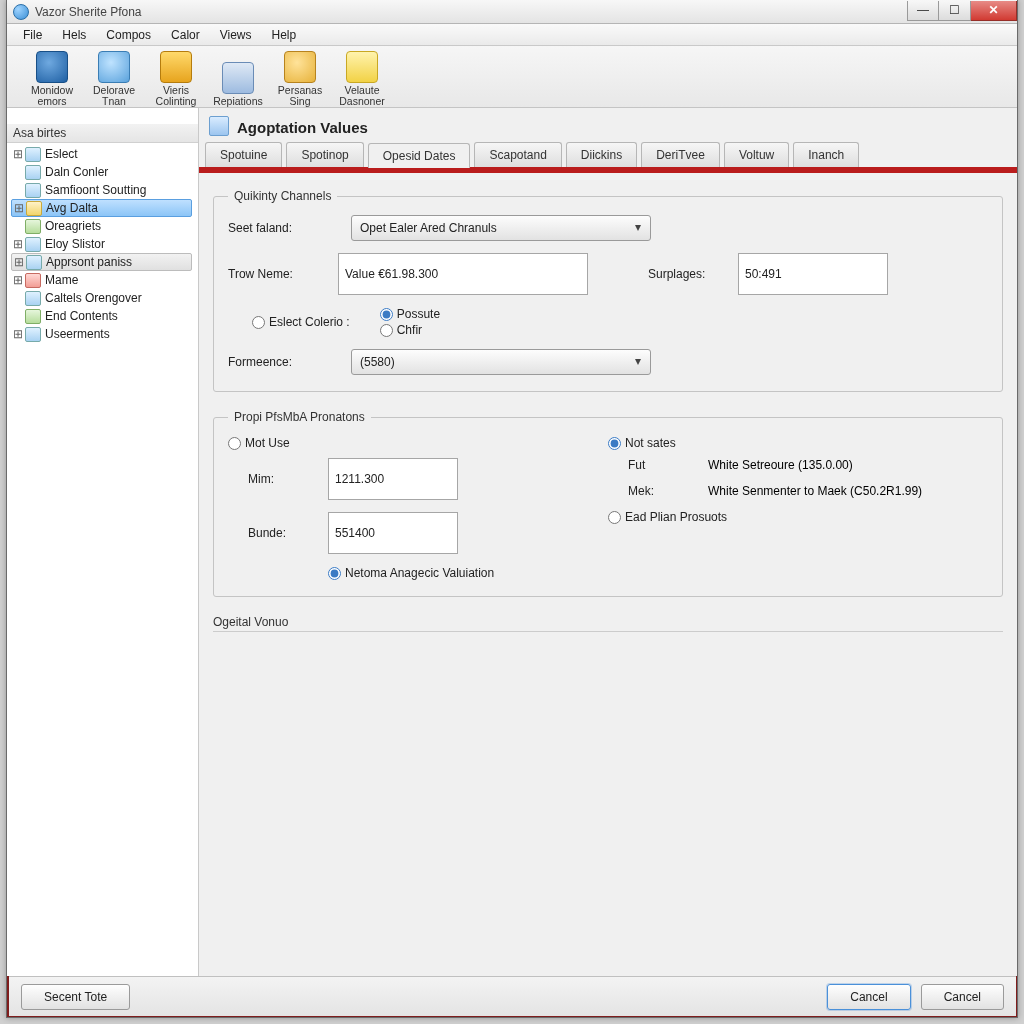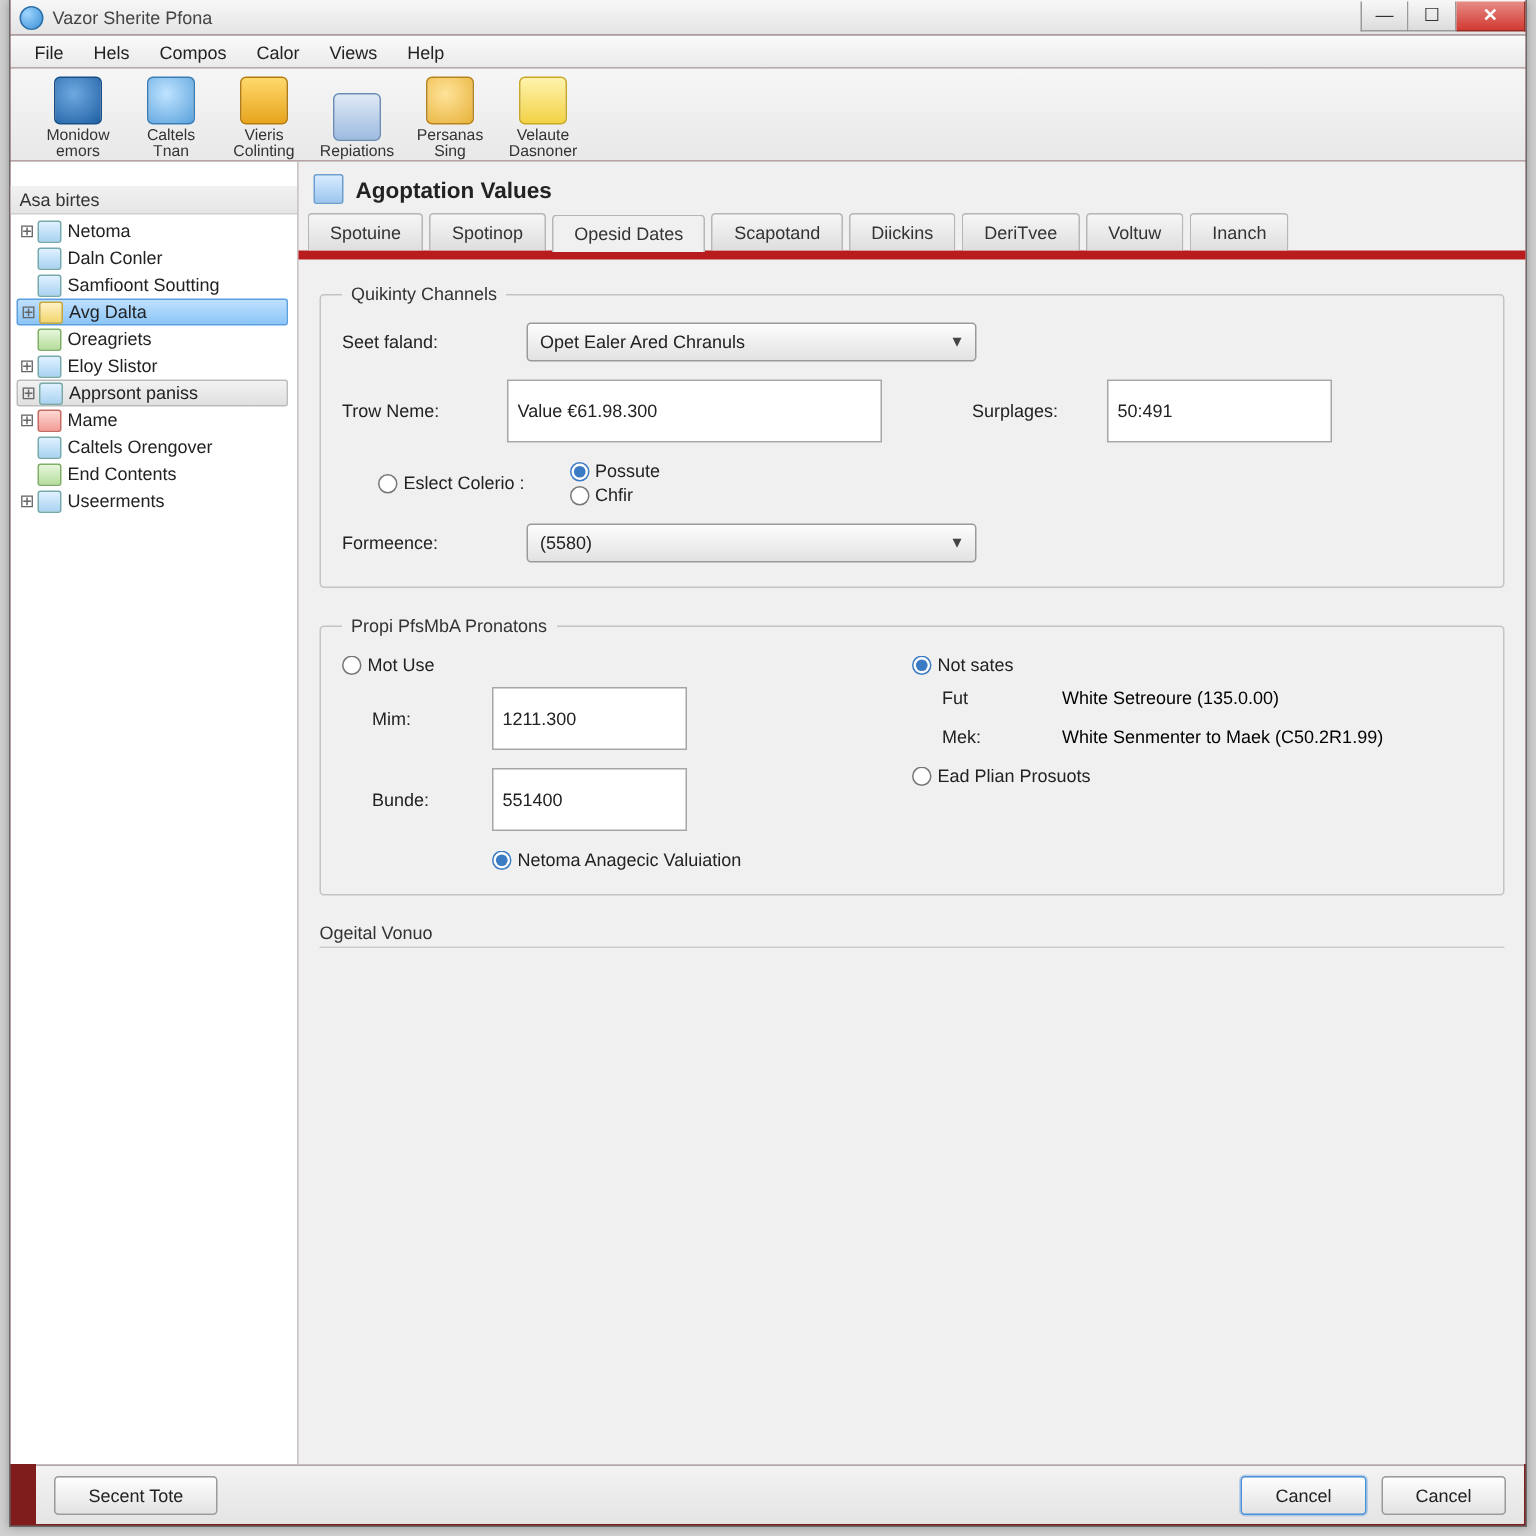--- a/index.html
+++ b/index.html
@@ -154,21 +154,21 @@
   .radio-row { display:flex; align-items:center; gap:4px; color:#222; }
   input[type=radio] { accent-color:#3b7bc4; }
 
   .two-col { display:flex; }
   .two-col .col { flex:1; }
 
   .section-head { color:#333; margin-bottom:8px; border-bottom:1px solid #ccc; padding-bottom:2px;}
 
   
   .footer {
-    position:absolute; left:17px; right:1px; bottom:1px; height:40px;
+    position:absolute; left:2px; right:1px; bottom:1px; height:40px;
     background: linear-gradient(#f3f3f3,#e4e4e4);
     border-top:1px solid #c0c0c0;
     display:flex; align-items:center; padding: 0 12px;
   }
   .btn {
     height:26px; padding: 0 22px;
     border:1px solid #9a9a9a; border-radius:3px;
     background: linear-gradient(#fefefe,#e2e2e2);
     color:#222; cursor:default;
   }
@@ -198,21 +198,21 @@
     <span>Help</span>
   </div>
 
   <div class="toolbar">
     <div class="tool">
       <div class="ticon ic-gear"></div>
       <div class="tlabel">Monidow emors</div>
     </div>
     <div class="tool">
       <div class="ticon ic-globe"></div>
-      <div class="tlabel">Caltels Tnan</div>
+      <div class="tlabel">Delorave Tnan</div>
     </div>
     <div class="tool">
       <div class="ticon ic-vis"></div>
       <div class="tlabel">Vieris Colinting</div>
     </div>
     <div class="tool">
       <div class="ticon ic-rep"></div>
       <div class="tlabel">Repiations</div>
     </div>
     <div class="tool">
@@ -226,21 +226,21 @@
   </div>
 
   <div class="body">
 
     <div class="sidebar">
       <div class="side-head">Asa birtes</div>
       <div class="tree">
         <div class="node">
           <span class="tw">⊞</span>
           <span class="nicon"></span>
-          <span>Netoma</span>
+          <span>Eslect</span>
         </div>
         <div class="node">
           <span class="tw"></span>
           <span class="nicon"></span>
           <span>Daln Conler</span>
         </div>
         <div class="node">
           <span class="tw"></span>
           <span class="nicon"></span>
           <span>Samfioont Soutting</span>

